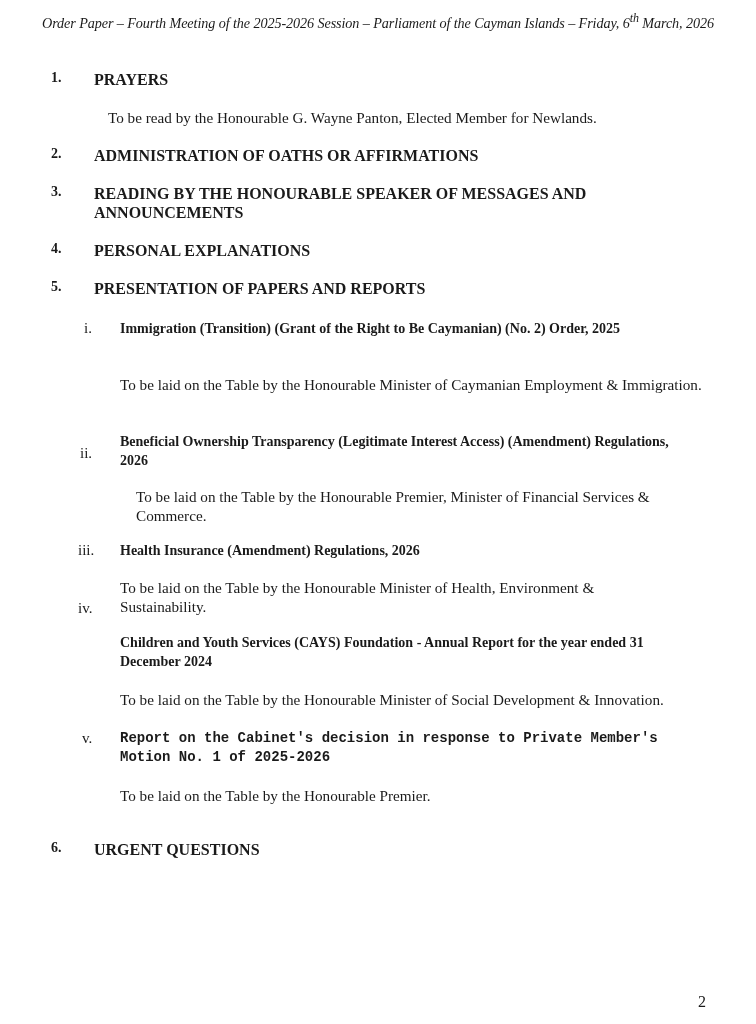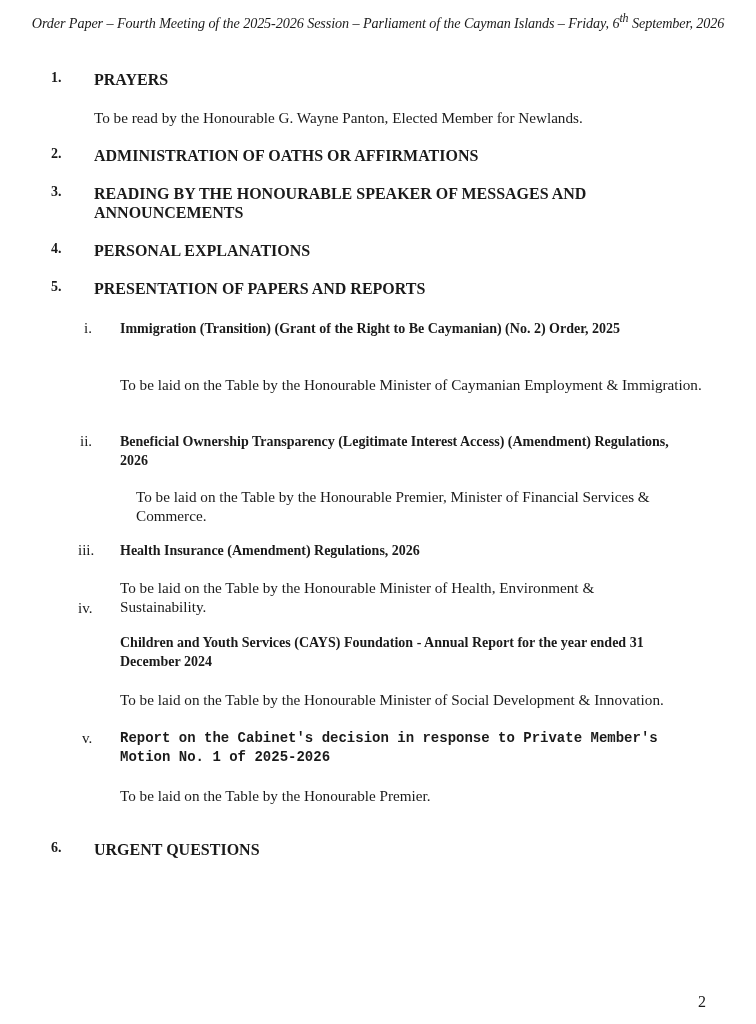--- a/index.html
+++ b/index.html
@@ -18,38 +18,38 @@
     position: absolute; left: 51px; width: 660px;
   }
   .sec-num {
     position: absolute; left: 0; top: 0; font-weight: bold; font-size: 14px;
   }
   .sec-title {
     position: absolute; left: 43px; width: 600px; font-weight: bold; font-size: 16px;
     line-height: 19px;
   }
   .note {
-    position: absolute; left: 94px; width: 612px; font-size: 15.2px; line-height: 19px;
+    position: absolute; left: 108px; width: 612px; font-size: 15.2px; line-height: 19px;
   }
   .sub-num {
     position: absolute; font-size: 15px;
   }
   .sub-title {
     position: absolute; left: 120px; width: 586px; font-weight: bold; font-size: 14px;
     line-height: 19px;
   }
   .justify { text-align: justify; text-align-last: left; }
   .page-num {
     position: absolute; right: 50px; top: 993px; font-size: 16px;
   }
 </style>
 </head>
 <body>
 
-<div class="header"><span>Order Paper – Fourth Meeting of the 2025-2026 Session – Parliament of the Cayman Islands – Friday, 6</span><sup>th</sup><span> September, 2026</span></div>
+<div class="header"><span>Order Paper – Fourth Meeting of the 2025-2026 Session – Parliament of the Cayman Islands – Friday, 6</span><sup>th</sup><span> March, 2026</span></div>
 
 <div class="section" style="top:70px;">
   <span class="sec-num">1.</span>
   <span class="sec-title">PRAYERS</span>
 </div>
 <div class="note" style="top:108px;">To be read by the Honourable G. Wayne Panton, Elected Member for Newlands.</div>
 
 <div class="section" style="top:146px;">
   <span class="sec-num">2.</span>
   <span class="sec-title">ADMINISTRATION OF OATHS OR AFFIRMATIONS</span>
@@ -67,21 +67,21 @@
 
 <div class="section" style="top:279px;">
   <span class="sec-num">5.</span>
   <span class="sec-title">PRESENTATION OF PAPERS AND REPORTS</span>
 </div>
 
 <span class="sub-num" style="left:84px; top:320px;">i.</span>
 <div class="sub-title justify" style="top:319px;">Immigration (Transition) (Grant of the Right to Be Caymanian) (No. 2) Order, 2025</div>
 <div class="note justify" style="left:120px; width:586px; top:375px;">To be laid on the Table by the Honourable Minister of Caymanian Employment &amp; Immigration.</div>
 
-<span class="sub-num" style="left:80px; top:433px;">ii.</span>
+<span class="sub-num" style="left:80px; top:445px;">ii.</span>
 <div class="sub-title" style="top:432px; width:560px;">Beneficial Ownership Transparency (Legitimate Interest Access) (Amendment) Regulations, 2026</div>
 <div class="note" style="left:136px; width:560px; top:487px;">To be laid on the Table by the Honourable Premier, Minister of Financial Services &amp; Commerce.</div>
 
 <span class="sub-num" style="left:78px; top:542px;">iii.</span>
 <div class="sub-title" style="top:541px;">Health Insurance (Amendment) Regulations, 2026</div>
 <div class="note" style="left:120px; width:520px; top:578px;">To be laid on the Table by the Honourable Minister of Health, Environment &amp; Sustainability.</div>
 
 <span class="sub-num" style="left:78px; top:600px;">iv.</span>
 <div class="sub-title" style="top:633px; width:575px;">Children and Youth Services (CAYS) Foundation - Annual Report for the year ended 31 December 2024</div>
 <div class="note" style="left:120px; width:600px; top:690px;">To be laid on the Table by the Honourable Minister of Social Development &amp; Innovation.</div>

